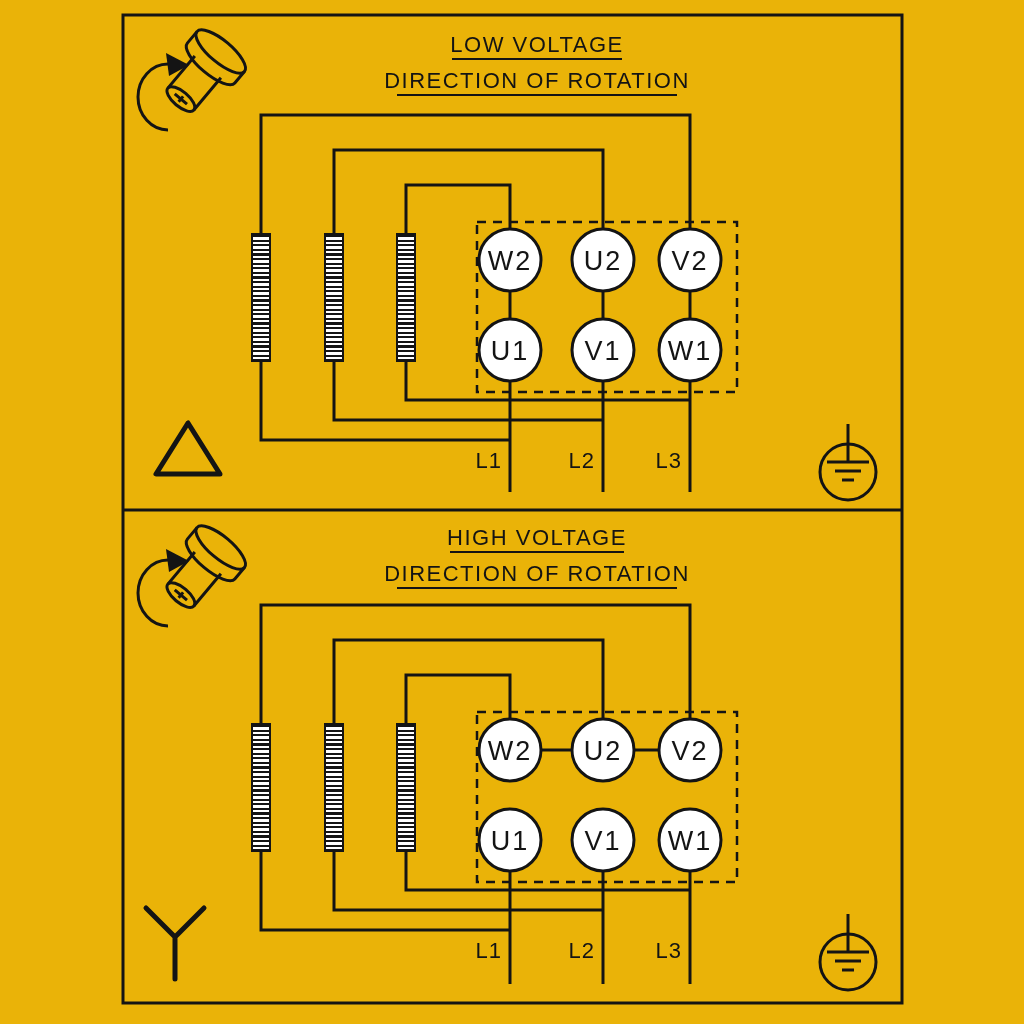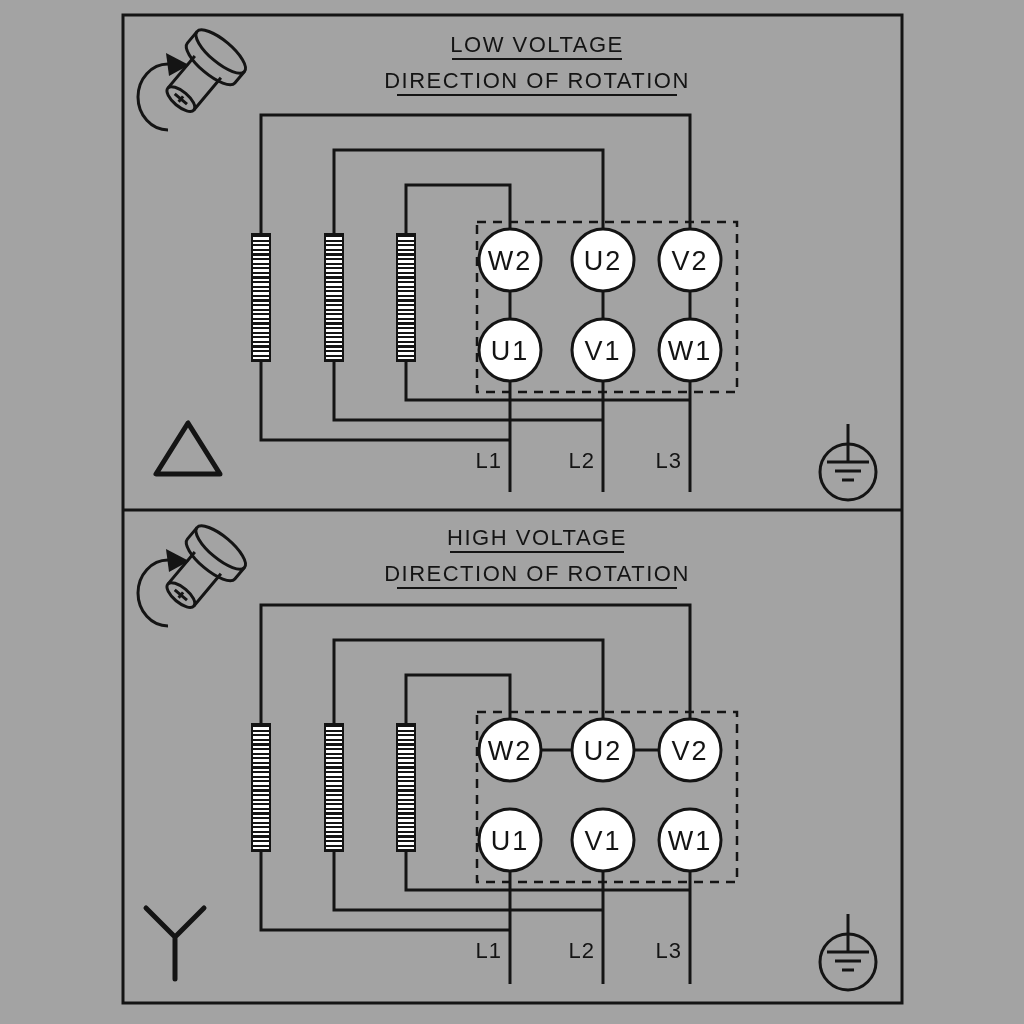--- a/index.html
+++ b/index.html
@@ -1,16 +1,16 @@
 <!DOCTYPE html>
 <html><head>
 <meta charset="utf-8">
 <style>
   html,body{margin:0;padding:0;background:#ffffff;}
-  .stage{position:relative;width:1024px;height:1024px;background:#a3a3a3;overflow:hidden;
+  .stage{position:relative;width:1024px;height:1024px;background:#eab308;overflow:hidden;
          font-family:"Liberation Sans",sans-serif;}
   .stage svg{position:absolute;left:0;top:0;}
   .frame{fill:none;stroke:#141414;stroke-width:3;}
   .wire{fill:none;stroke:#141414;stroke-width:3;stroke-linejoin:miter;}
   .circ{fill:#ffffff;stroke:#141414;stroke-width:3;}
   .dash{fill:none;stroke:#141414;stroke-width:2.5;stroke-dasharray:9 7;}
   .rule{stroke:#141414;stroke-width:2;}
   .sym{fill:none;stroke:#141414;stroke-width:5;stroke-linejoin:round;stroke-linecap:round;}
   .icon{fill:none;stroke:#141414;stroke-width:3;}
   text{fill:#141414;font-family:"Liberation Sans",sans-serif;}

